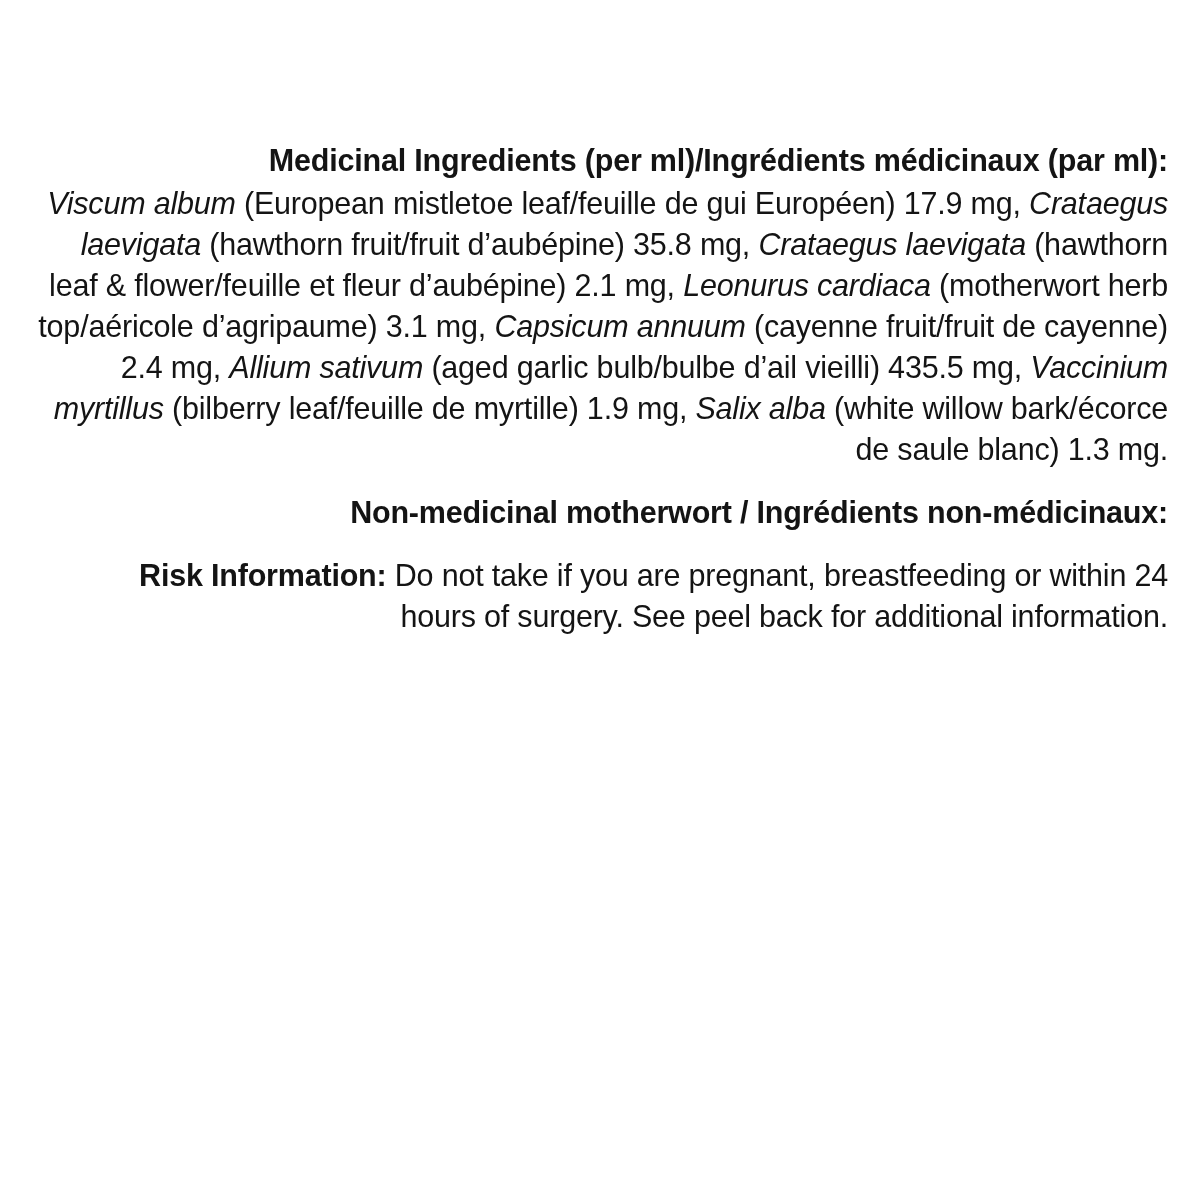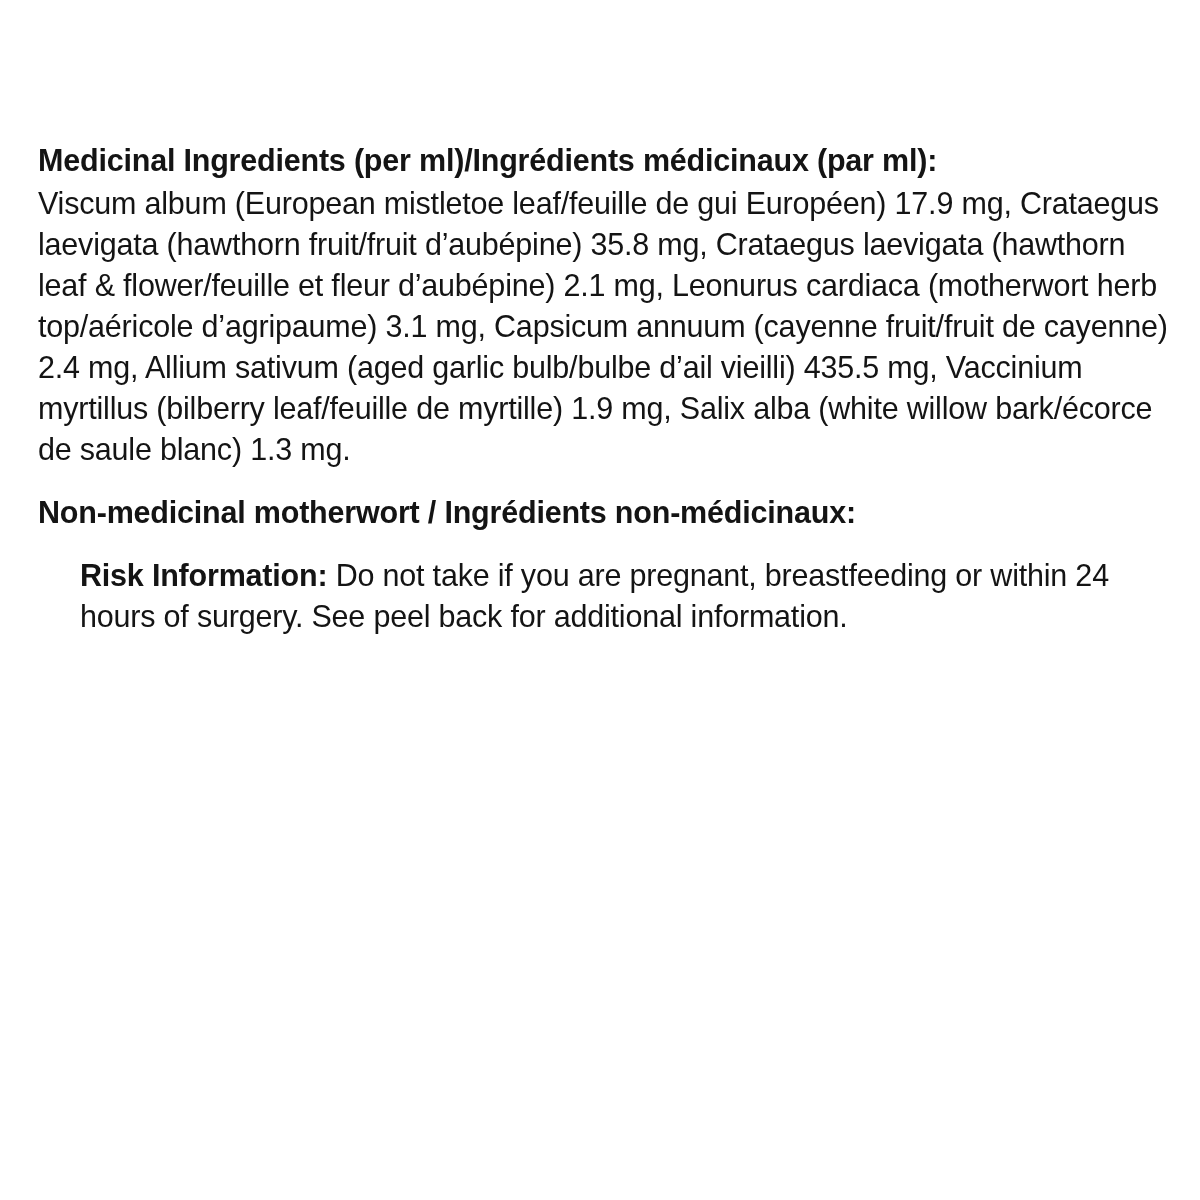--- a/index.html
+++ b/index.html
@@ -15,35 +15,37 @@
     overflow: hidden;
   }
   .label-panel {
     position: absolute;
     left: 38px;
     top: 140px;
     width: 1130px;
   }
   .block {
     margin-bottom: 22px;
+    text-align: right;
   }
   .block:last-child {
     margin-bottom: 0;
   }
   .para {
     font-size: 30.5px;
     line-height: 1.345;
     letter-spacing: -0.2px;
     color: #141414;
     margin: 0;
   }
   .heading {
     font-weight: bold;
   }
   .ital {
+    font-style: italic;
   }
   .ingredients-body {
     margin-top: 2px;
   }
   .nonmed-body {
     margin-top: 1px;
   }
   .risk-block .para,
   .risque-block .para {
     line-height: 1.34;

